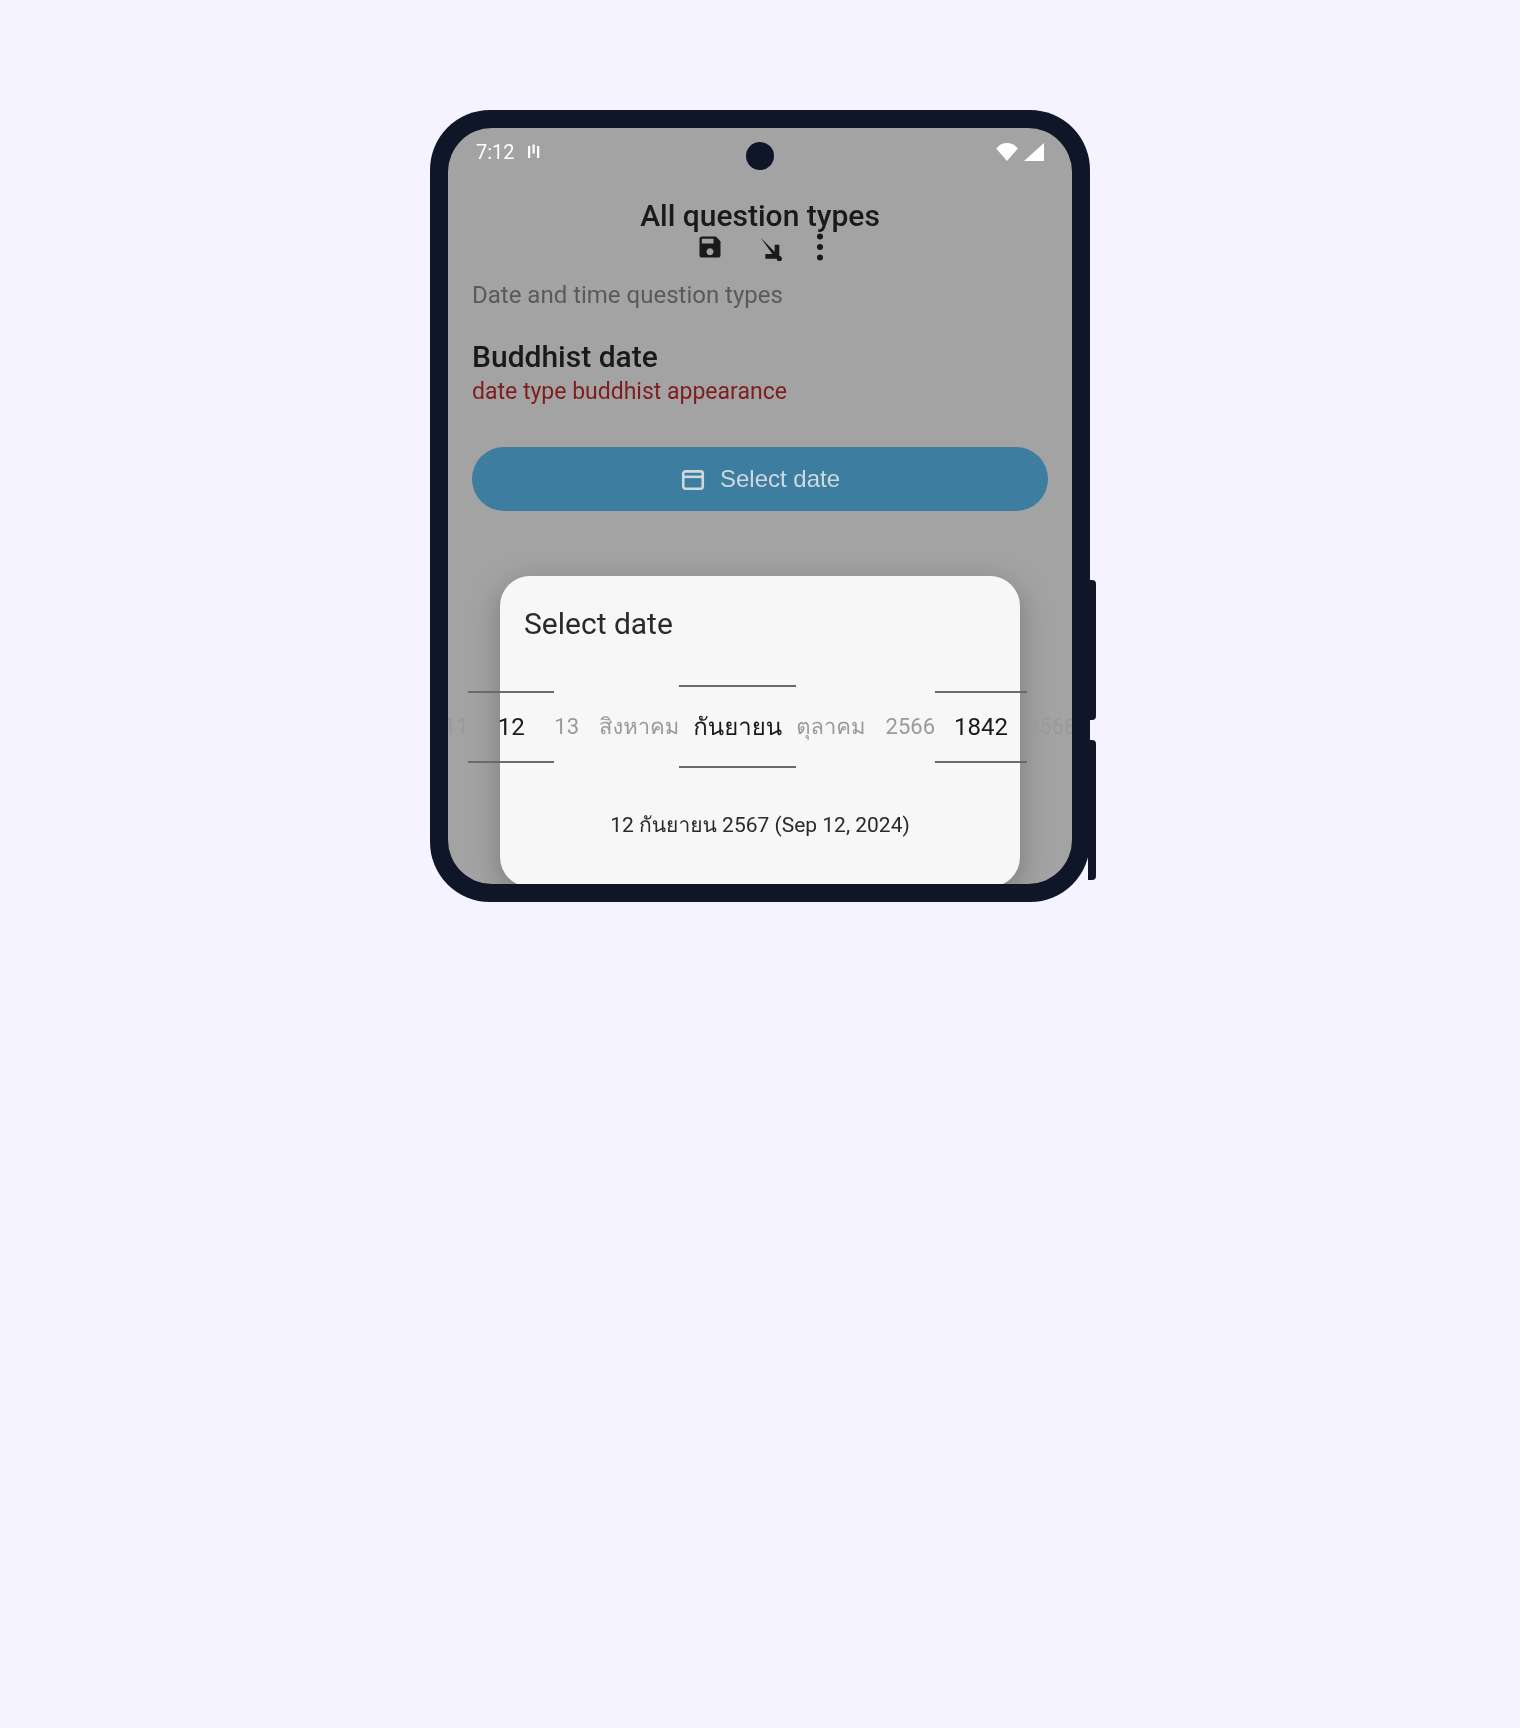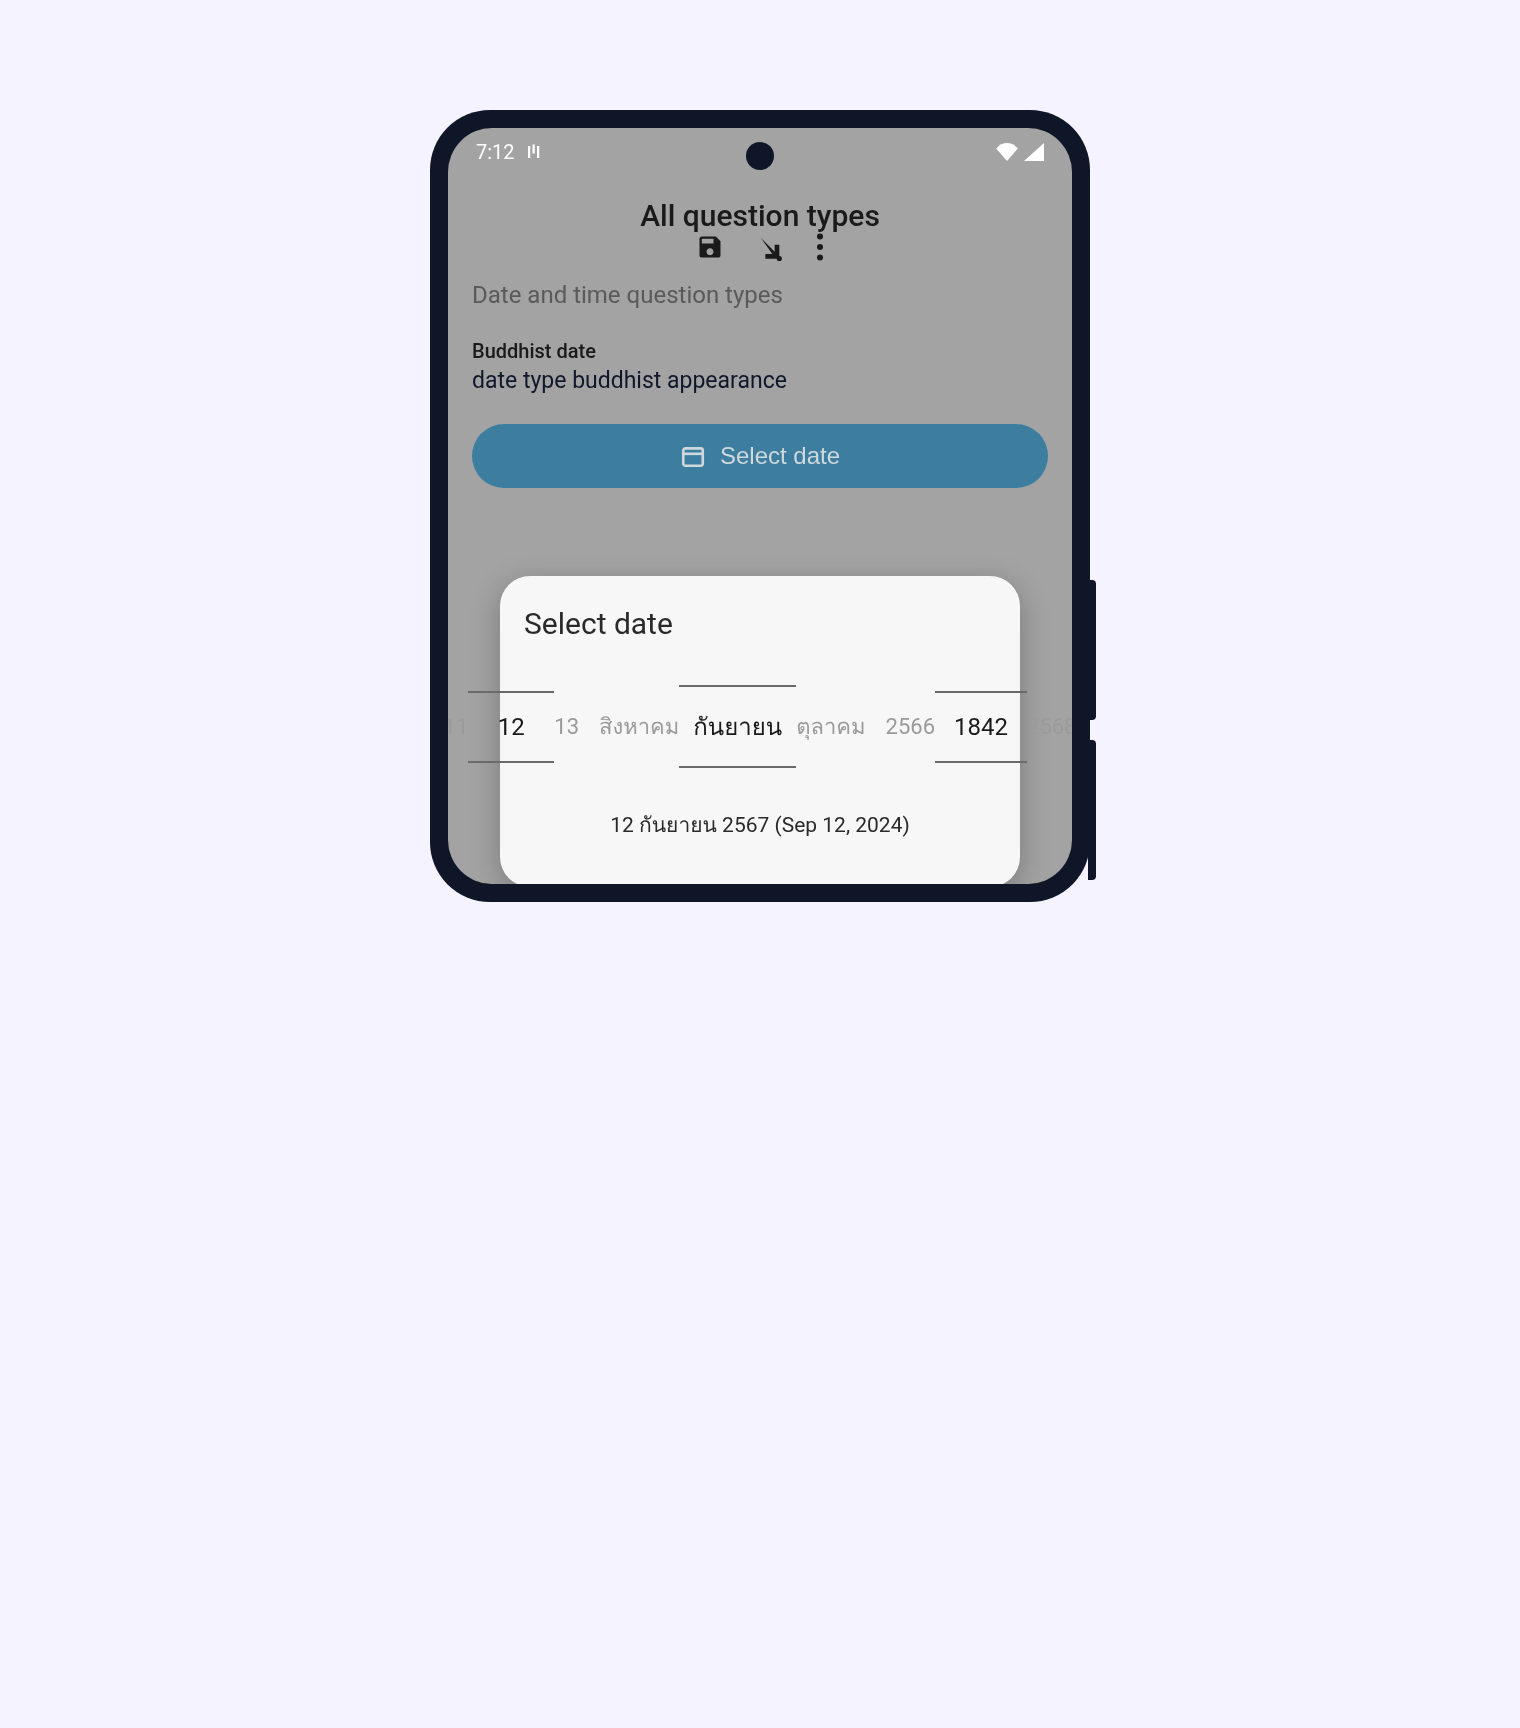--- a/index.html
+++ b/index.html
@@ -63,22 +63,22 @@
     justify-content: space-between;
     align-items: center;
     padding: 28px 24px 20px;
     flex-direction: column;
   }
   .app-title { font-size: 30px; font-weight: 500; color: #1a1a1a; }
   .app-actions { display: flex; align-items: center; gap: 32px; }
   .icon-btn { color: #1a1a1a; cursor: pointer; }
   .content { padding: 0 24px; }
   .section-subtitle { font-size: 24px; color: #5a5a5a; margin-bottom: 30px; }
-  .q-title { font-size: 20px; font-weight: 500; color: #1a1a1a; margin-bottom: 4px; }
-  .q-desc { font-size: 23px; color: #0f172a; margin-bottom: 30px; }
+  .q-title { font-size: 30px; font-weight: 500; color: #1a1a1a; margin-bottom: 4px; }
+  .q-desc { font-size: 23px; color: #7f1d1d; margin-bottom: 42px; }
   .select-date-btn {
     width: 100%;
     background: #3d7ea0;
     color: #cfd8dc;
     border: none;
     border-radius: 36px;
     padding: 18px;
     font-size: 24px;
     display: flex;
     align-items: center;

